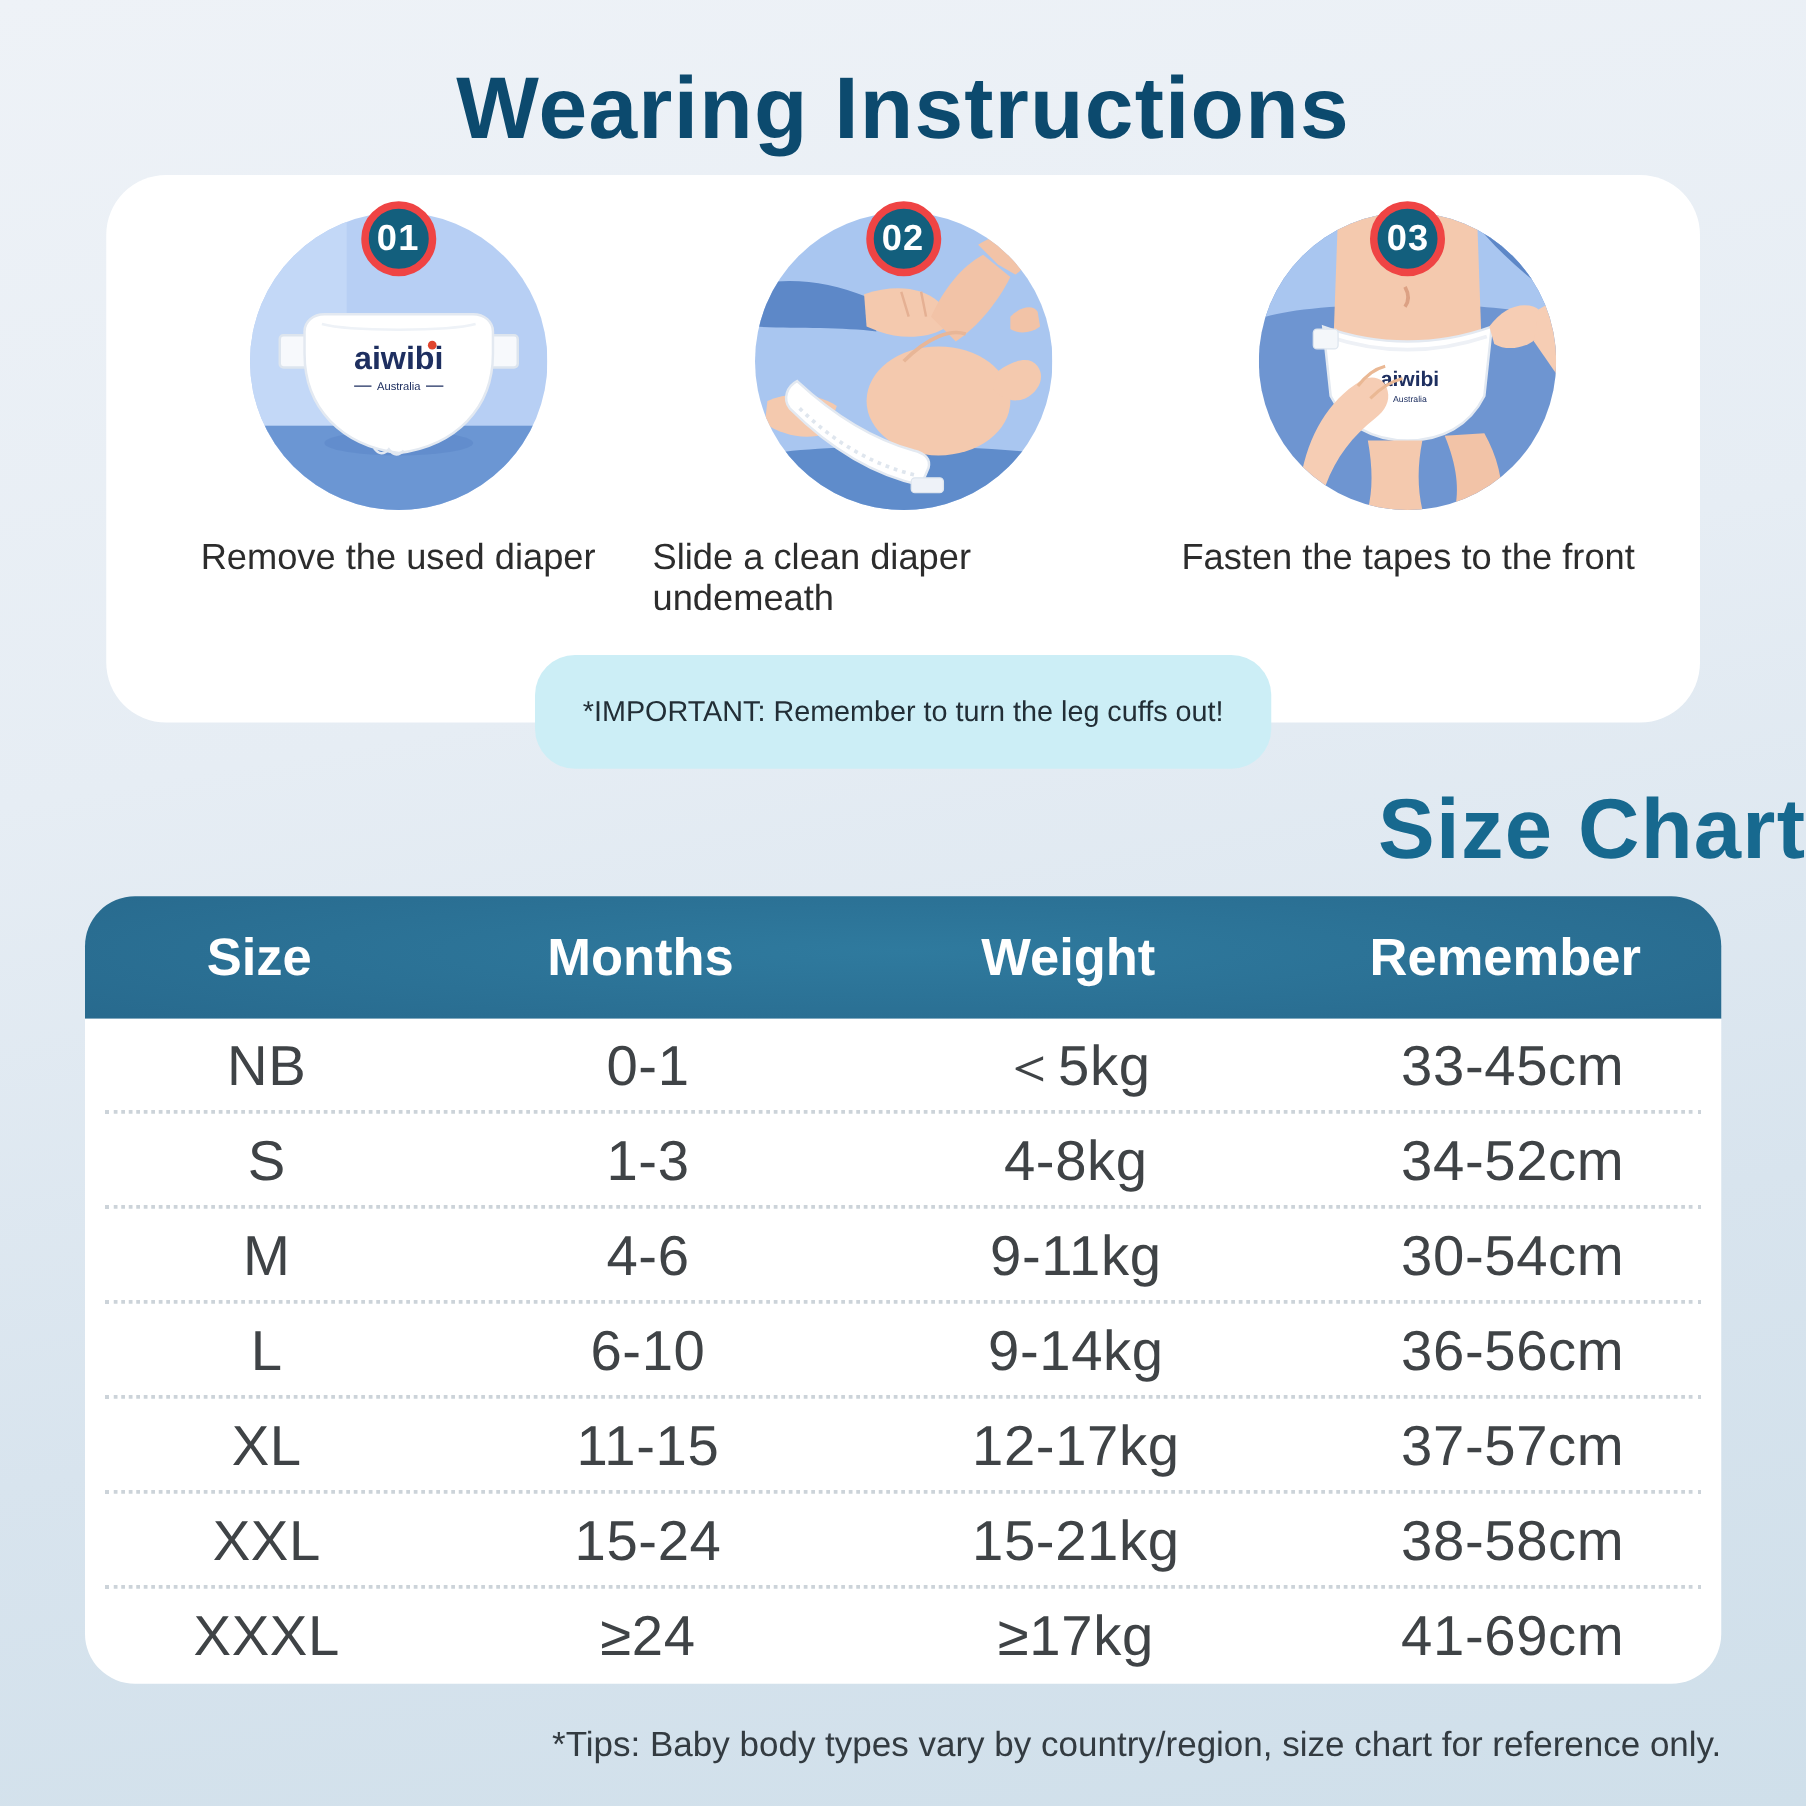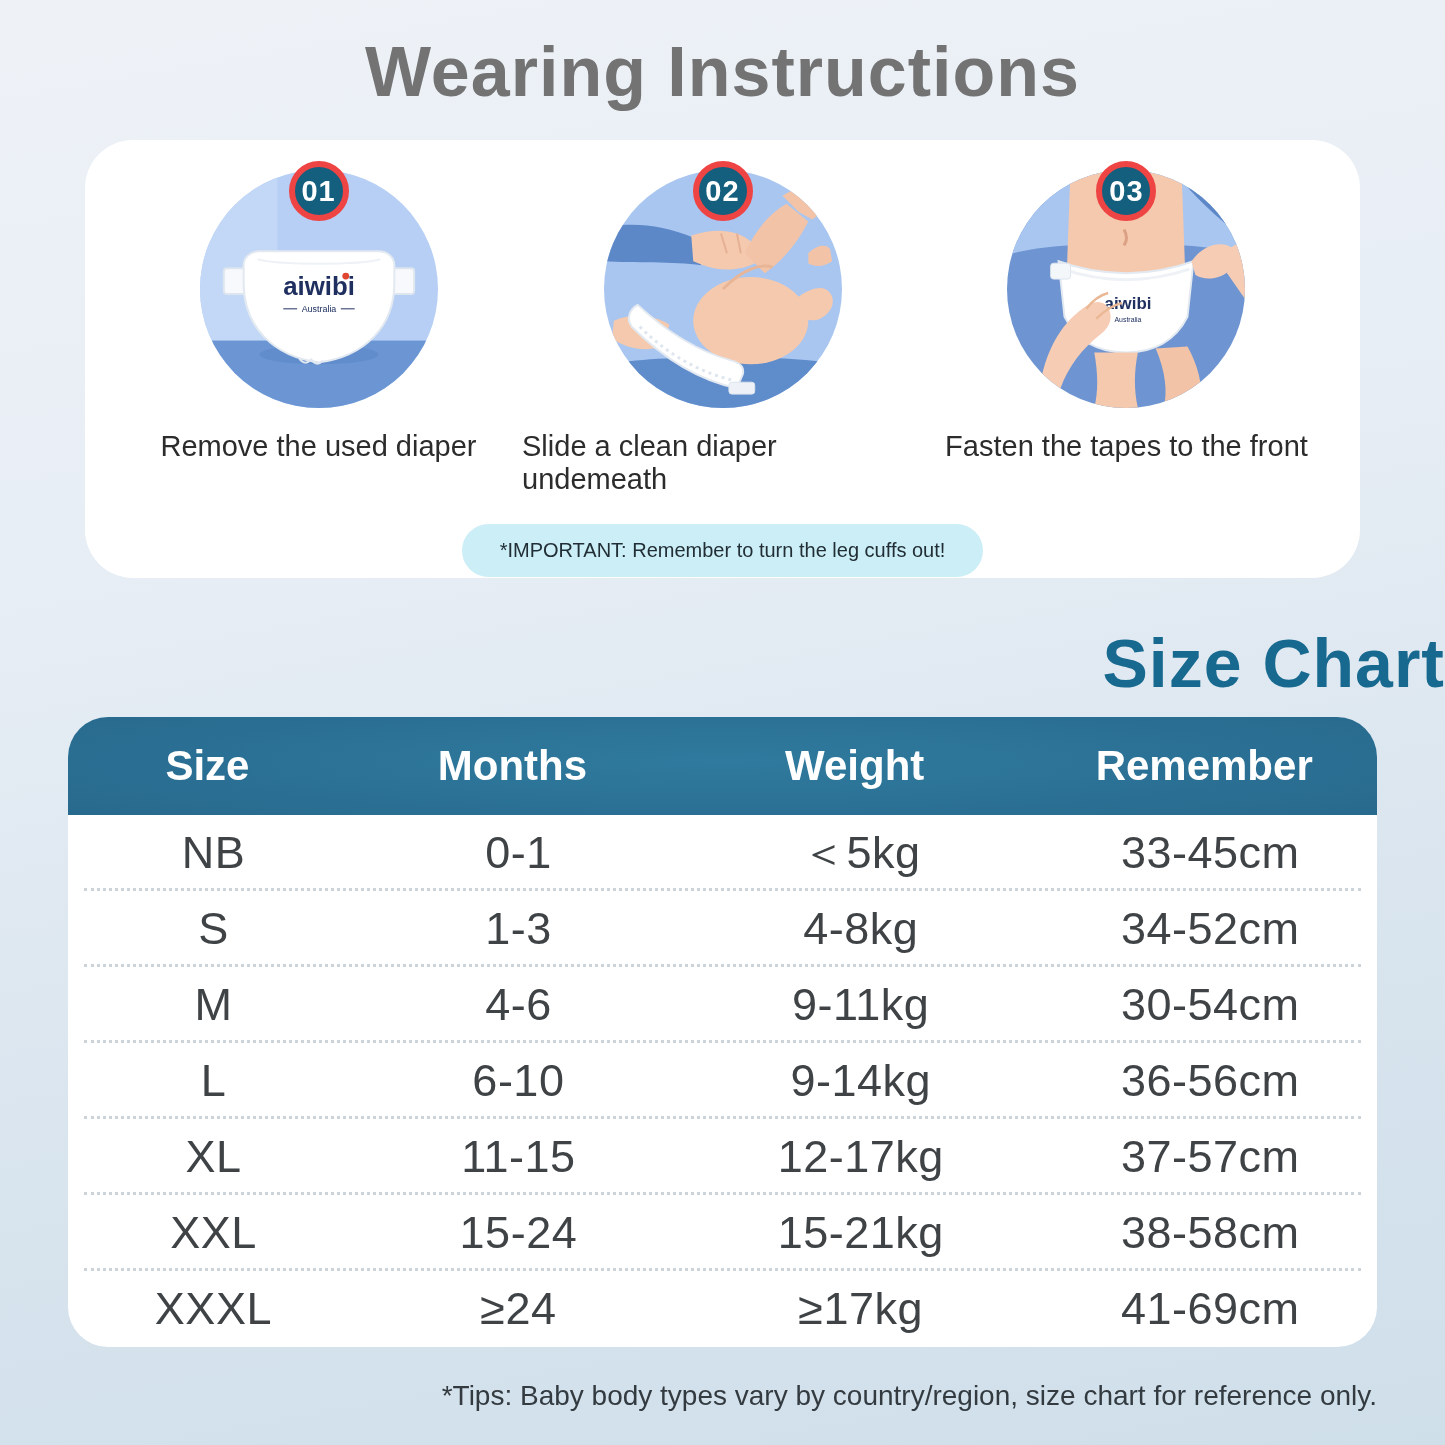--- a/index.html
+++ b/index.html
@@ -6,22 +6,22 @@
   html,body { width:1445px; height:1445px; }
   body {
     font-family:"Liberation Sans","DejaVu Sans",sans-serif;
     background:linear-gradient(170deg,#eef2f7 0%,#e6edf4 38%,#d8e4ee 70%,#cfdfea 100%);
     position:relative; overflow:hidden;
   }
   .page { position:absolute; inset:0; }
 
   
   .page-title {
-    position:absolute; top:32px; left:0; width:100%;
-    text-align:center; font-size:70px; font-weight:bold; color:#737373;
+    position:absolute; top:46px; left:0; width:100%;
+    text-align:center; font-size:70px; font-weight:bold; color:#0c4a6e;
     letter-spacing:1px;
   }
   .section-title {
     position:absolute; top:624px; left:0; width:100%;
     text-align:right; font-size:68px; font-weight:bold; color:#17698f;
     letter-spacing:1px;
   }
 
   
   .card {
@@ -45,21 +45,21 @@
     width:60px; height:60px; border-radius:50%;
     background:#135f7d; border:6px solid #ef4444;
     display:flex; align-items:center; justify-content:center;
   }
   .badge-num { color:#ffffff; font-weight:bold; font-size:29px; letter-spacing:1px; }
   .caption { margin-top:22px; font-size:29px; color:#2c2c2c; }
 
   .important-pill {
     margin-top:28px;
     background:#cceef6; color:#222e36;
-    font-size:20px; padding:15px 38px; border-radius:32px;
+    font-size:23px; padding:32px 38px; border-radius:32px;
   }
 
   
   .size-table { position:absolute; left:68px; top:717px; width:1309px; }
   .thead {
     height:98px; border-radius:40px 40px 0 0;
     background:radial-gradient(130% 170% at 50% 45%, #2f7a9e 0%, #27688c 55%, #1d567a 100%);
     display:grid; grid-template-columns:21.3% 25.3% 27% 26.4%;
     align-items:center;
   }

